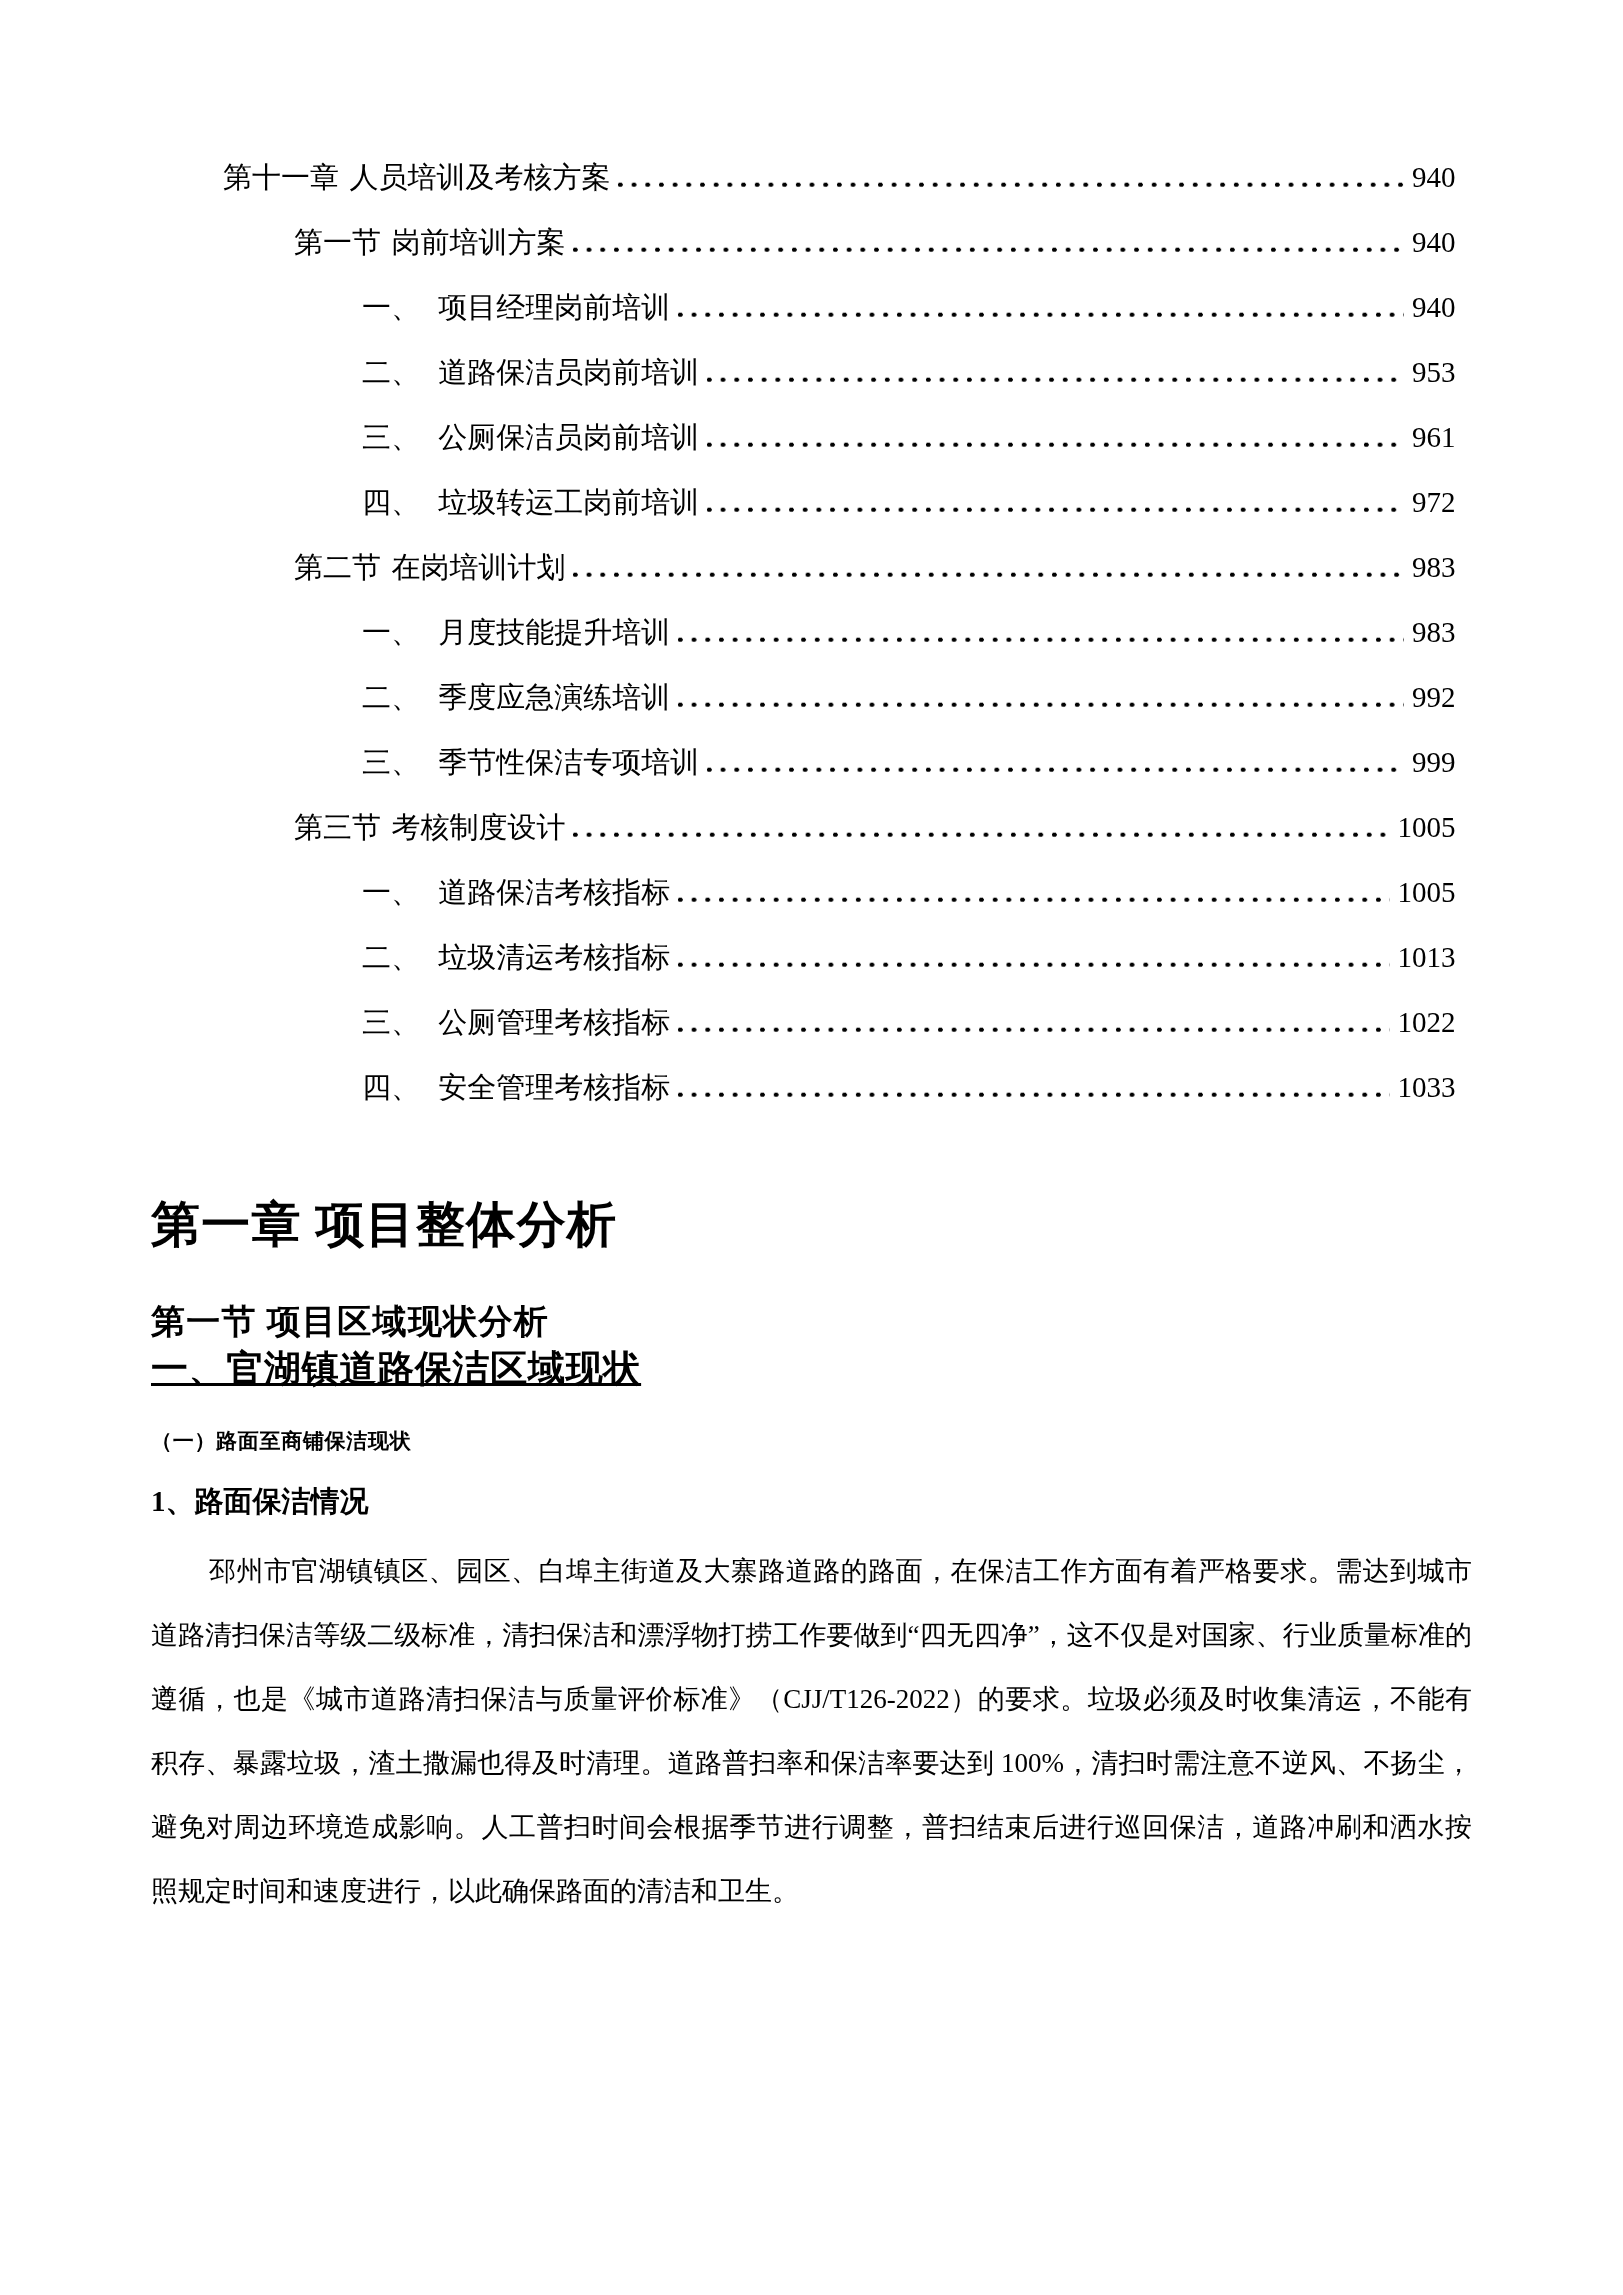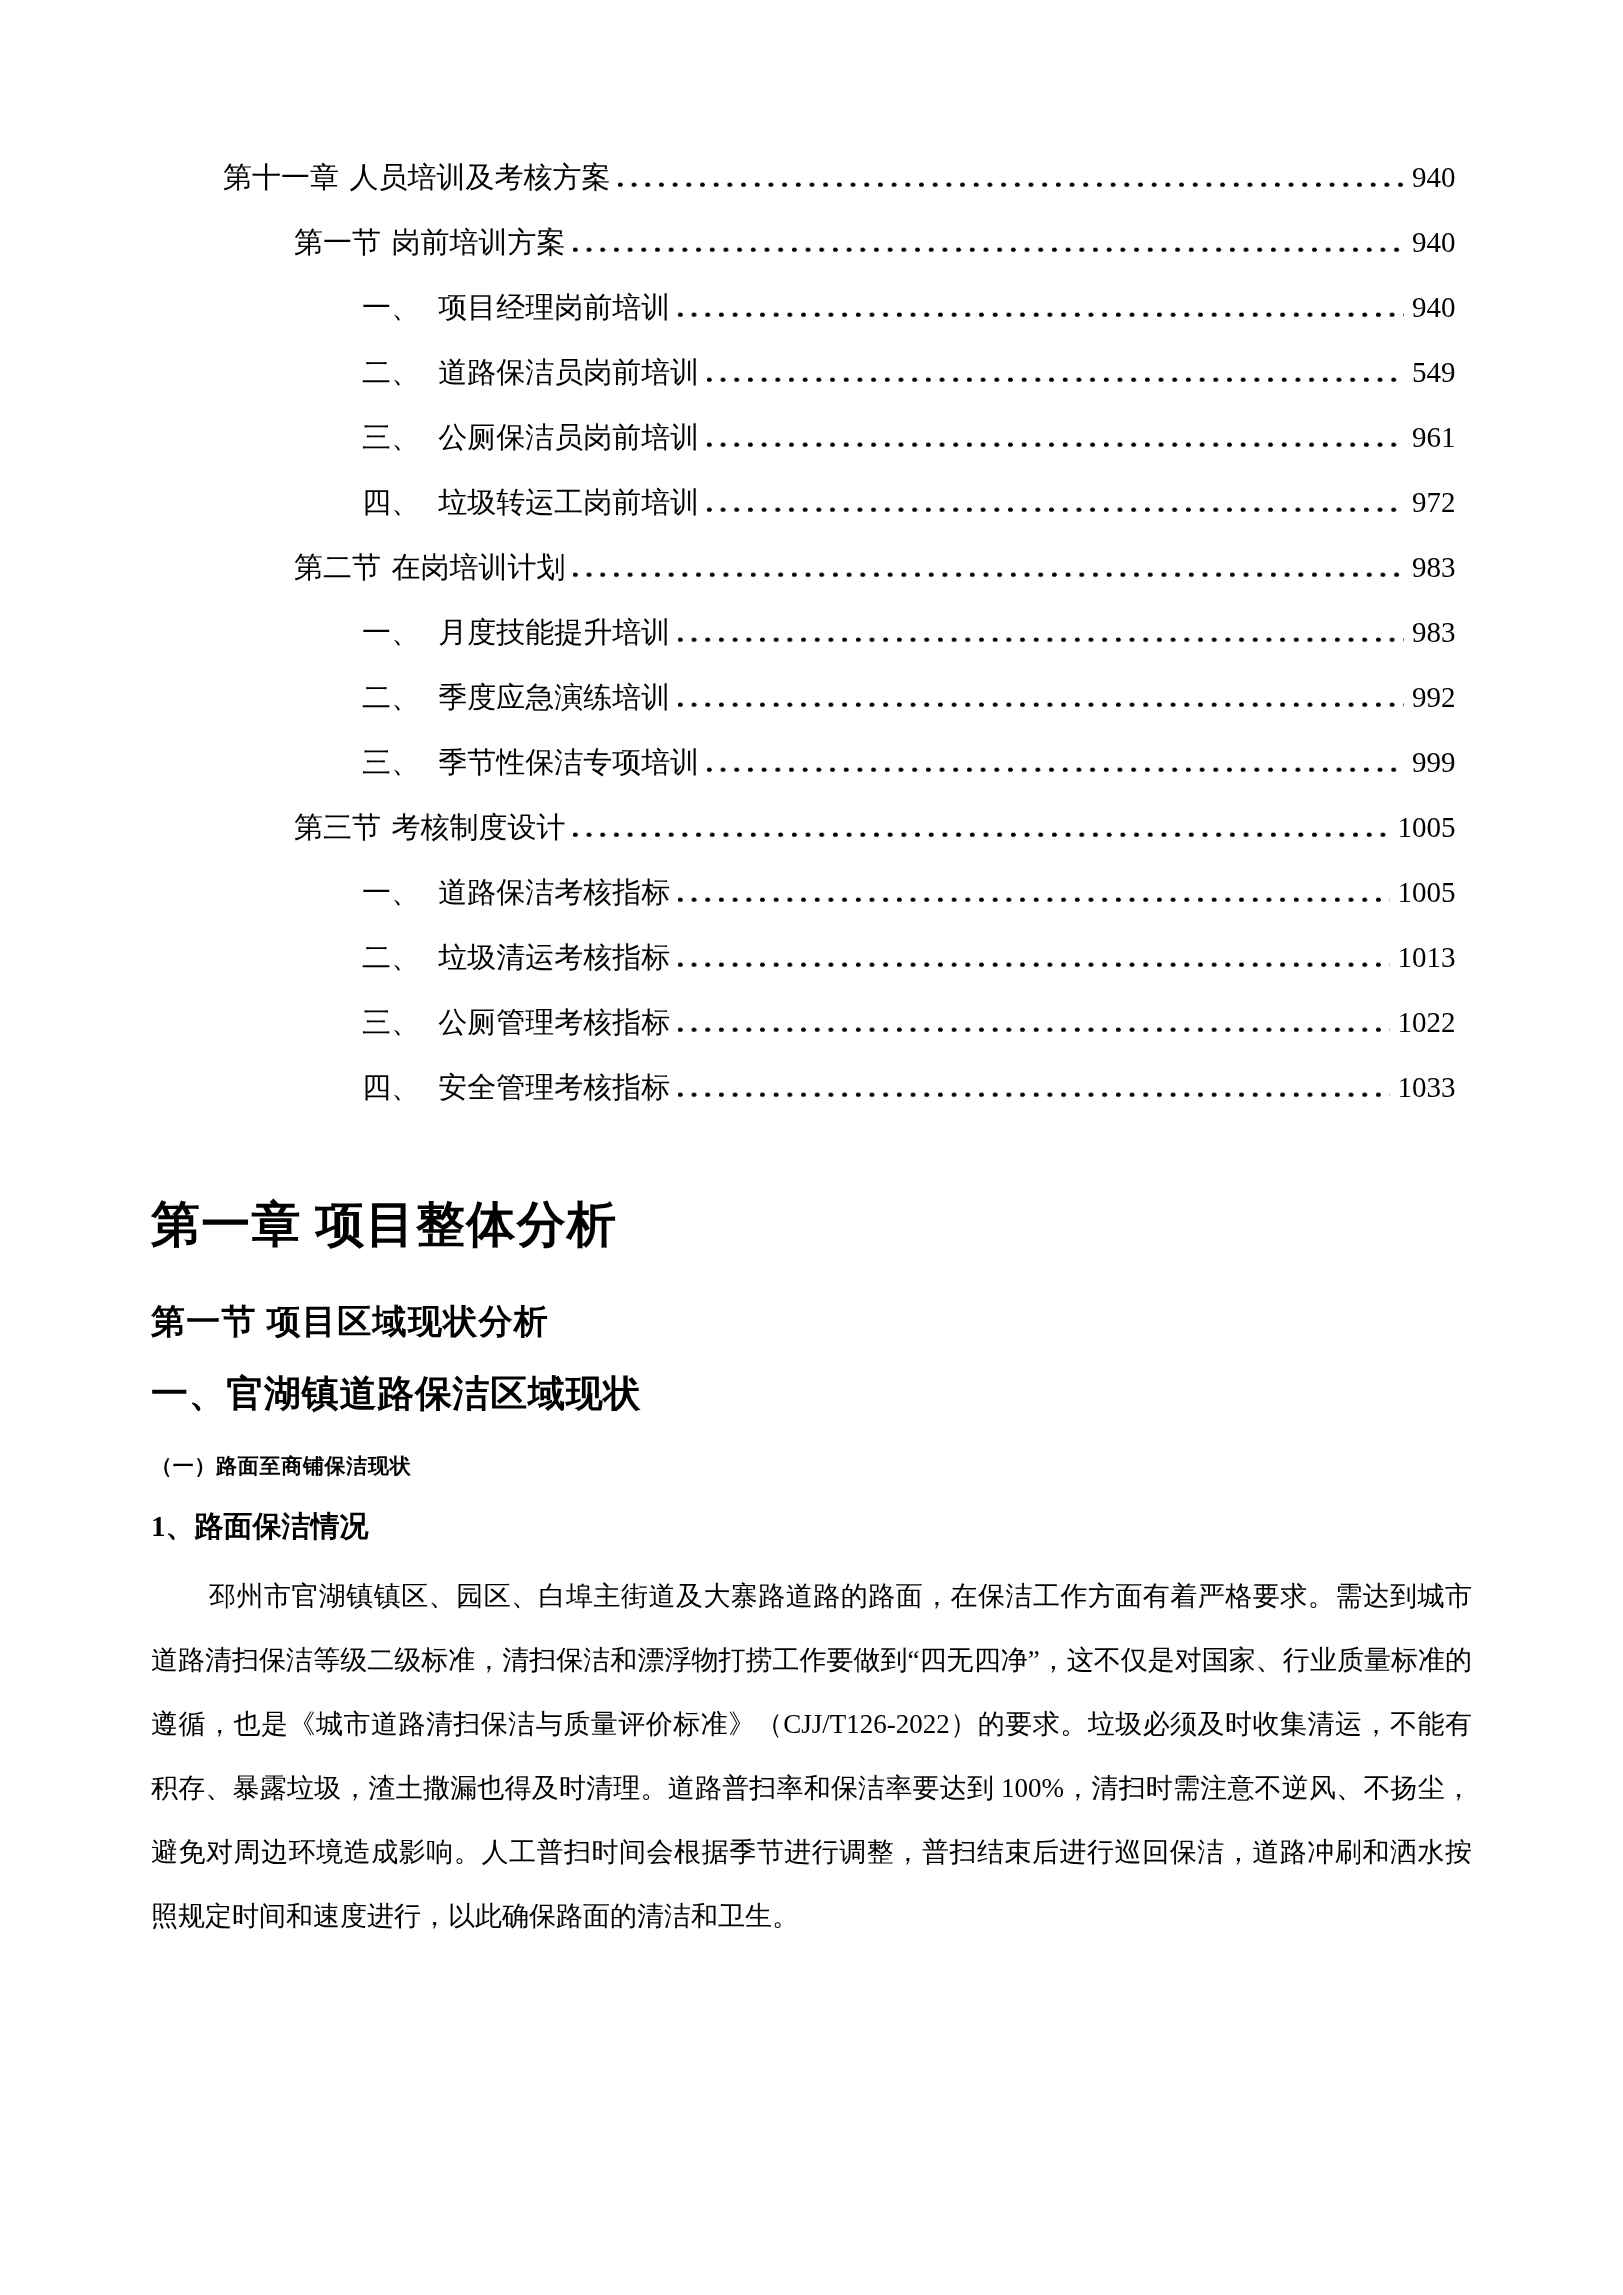--- a/index.html
+++ b/index.html
@@ -45,21 +45,21 @@
   .h-chapter {
     font-size: 49px; line-height: 59px; font-weight: 700;
     margin-top: 75px; letter-spacing: 1.3px;
   }
   .h-section {
     font-size: 34px; line-height: 50px; font-weight: 700;
     margin-top: 43px; letter-spacing: 1.3px;
   }
   .h-sub {
     font-size: 37px; line-height: 44px; font-weight: 700;
-    margin-top: 25px; letter-spacing: 0.7px;
+    letter-spacing: 0.7px; text-decoration: underline;
   }
   .h-subsub {
     font-size: 21px; line-height: 39px; font-weight: 700;
     margin-top: 31px; letter-spacing: 0.7px;
   }
   .h-point {
     font-size: 29px; line-height: 35px; font-weight: 700;
     margin-top: 23px;
   }
   
@@ -96,21 +96,21 @@
       <span class="toc-num">一、</span>
       <span class="toc-title">项目经理岗前培训</span>
       <span class="toc-dots"></span>
       <span class="toc-page">940</span>
     </div>
 
     <div class="toc-row lvl3">
       <span class="toc-num">二、</span>
       <span class="toc-title">道路保洁员岗前培训</span>
       <span class="toc-dots"></span>
-      <span class="toc-page">549</span>
+      <span class="toc-page">953</span>
     </div>
 
     <div class="toc-row lvl3">
       <span class="toc-num">三、</span>
       <span class="toc-title">公厕保洁员岗前培训</span>
       <span class="toc-dots"></span>
       <span class="toc-page">961</span>
     </div>
 
     <div class="toc-row lvl3">

